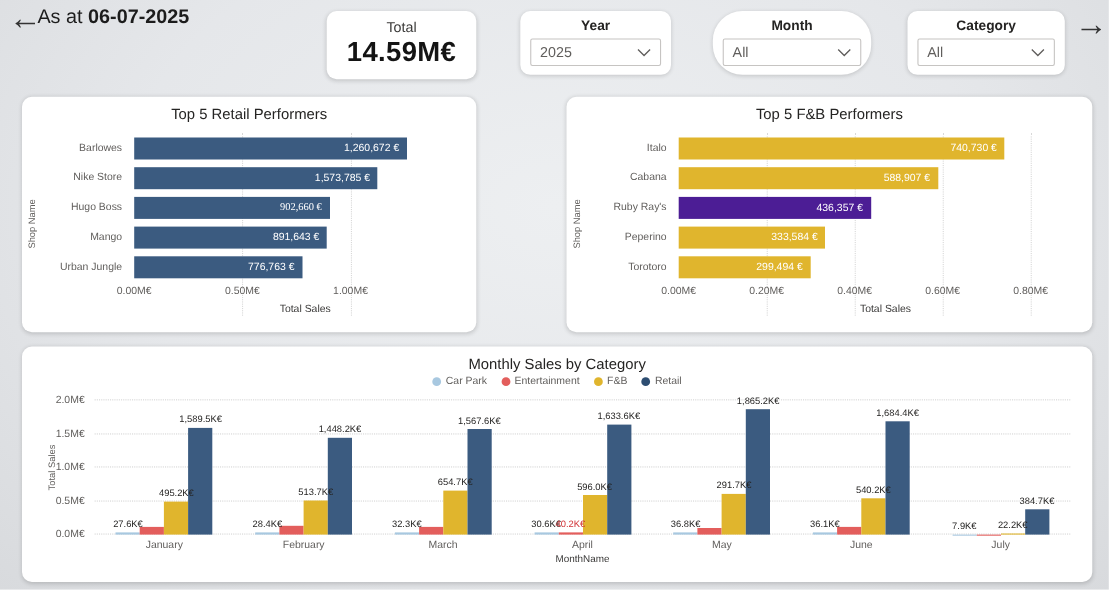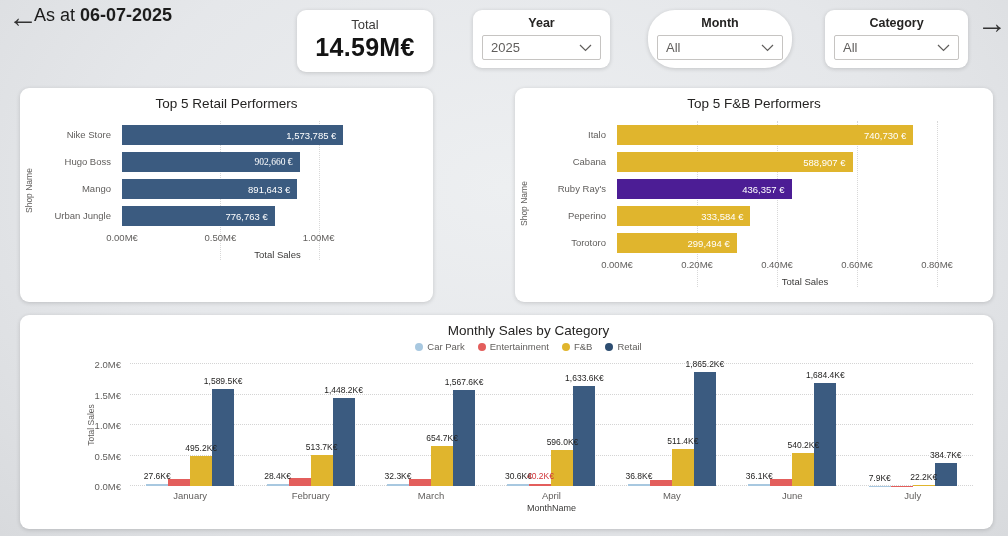--- a/index.html
+++ b/index.html
@@ -31,21 +31,21 @@
   #filter-category { left:825px; width:143px; }
   .filter-label { font-size:12.5px; font-weight:700; color:#252423; text-align:center; margin-top:6px; }
   .dropdown { margin:5px 9px 0 9px; height:25px; border:1px solid #c6c4c2; border-radius:2px;
     background:#fff; display:flex; align-items:center; justify-content:space-between;
     padding:0 8px; cursor:pointer; }
   .dd-value { font-size:13px; color:#605e5c; }
 
   
   #chart-retail { left:20px; top:88px; width:413px; height:214px; }
   #chart-fnb   { left:515px; top:88px; width:478px; height:214px; }
-  #chart-monthly { left:20px; top:315px; width:973px; height:214px;padding-left:44px; }
+  #chart-monthly { left:20px; top:315px; width:973px; height:214px; }
   .chart-title { text-align:center; font-size:13.5px; color:#252423; padding-top:8px; }
 
   
   .hbar-body { display:flex; margin-top:10px; }
   .hbar-ylabel { width:18px; display:flex; align-items:center; justify-content:center;
     font-size:8.5px; color:#605e5c; writing-mode:vertical-rl; transform:rotate(180deg); }
   .hbar-main { flex:1; position:relative; }
   .hbar-grid { position:absolute; left:84px; right:16px; top:0; bottom:0; }
   .vgridline { position:absolute; top:0; bottom:0; width:0;
     border-left:1px dotted #d8d8d8; }
@@ -128,20 +128,28 @@
 <div class="card" id="chart-retail">
     <div class="chart-title">Top 5 Retail Performers</div>
     <div class="hbar-body">
       <div class="hbar-ylabel">Shop Name</div>
       <div class="hbar-main">
         <div class="hbar-grid">
           <div class="vgridline" style="left: 33.3333%;"></div>
           <div class="vgridline" style="left: 66.6667%;"></div>
         </div>
         <div class="hbar-row">
+          <div class="hbar-cat">Barlowes</div>
+          <div class="hbar-track">
+            <div class="hbar-bar" style="width: 84.0448%; background: rgb(59, 91, 128);">
+              <div class="hbar-vallabel">1,260,672 €</div>
+            </div>
+          </div>
+        </div>
+        <div class="hbar-row">
           <div class="hbar-cat">Nike Store</div>
           <div class="hbar-track">
             <div class="hbar-bar" style="width: 75.0518%; background: rgb(59, 91, 128);">
               <div class="hbar-vallabel">1,573,785 €</div>
             </div>
           </div>
         </div>
         <div class="hbar-row">
           <div class="hbar-cat">Hugo Boss</div>
           <div class="hbar-track">
@@ -305,21 +313,21 @@
           <div class="vbar" style="left: calc(50% + 0px); height: 29.8%; background: rgb(224, 181, 45);"></div>
           <div class="vbar-label" style="left: calc(50% + 11px); bottom: calc(29.8% + 3px);">596.0K€</div>
           <div class="vbar" style="left: calc(50% + 22px); height: 81.68%; background: rgb(59, 91, 128);"></div>
           <div class="vbar-label" style="left: calc(50% + 33px); bottom: calc(81.68% + 3px);">1,633.6K€</div>
         </div>
         <div class="vgroup">
           <div class="vbar" style="left: calc(50% - 44px); height: 1.84%; background: rgb(168, 200, 224);"></div>
           <div class="vbar-label" style="left: calc(50% - 33px); bottom: calc(1.84% + 3px);">36.8K€</div>
           <div class="vbar" style="left: calc(50% - 22px); height: 5.25%; background: rgb(227, 94, 92);"></div>
           <div class="vbar" style="left: calc(50% + 0px); height: 30.545%; background: rgb(224, 181, 45);"></div>
-          <div class="vbar-label" style="left: calc(50% + 11px); bottom: calc(30.545% + 3px);">511.4K€</div>
+          <div class="vbar-label" style="left: calc(50% + 11px); bottom: calc(30.545% + 3px);">291.7K€</div>
           <div class="vbar" style="left: calc(50% + 22px); height: 93.26%; background: rgb(59, 91, 128);"></div>
           <div class="vbar-label" style="left: calc(50% + 33px); bottom: calc(93.26% + 3px);">1,865.2K€</div>
         </div>
         <div class="vgroup">
           <div class="vbar" style="left: calc(50% - 44px); height: 1.805%; background: rgb(168, 200, 224);"></div>
           <div class="vbar-label" style="left: calc(50% - 33px); bottom: calc(1.805% + 3px);">36.1K€</div>
           <div class="vbar" style="left: calc(50% - 22px); height: 6%; background: rgb(227, 94, 92);"></div>
           <div class="vbar" style="left: calc(50% + 0px); height: 27.01%; background: rgb(224, 181, 45);"></div>
           <div class="vbar-label" style="left: calc(50% + 11px); bottom: calc(27.01% + 3px);">540.2K€</div>
           <div class="vbar" style="left: calc(50% + 22px); height: 84.22%; background: rgb(59, 91, 128);"></div>

